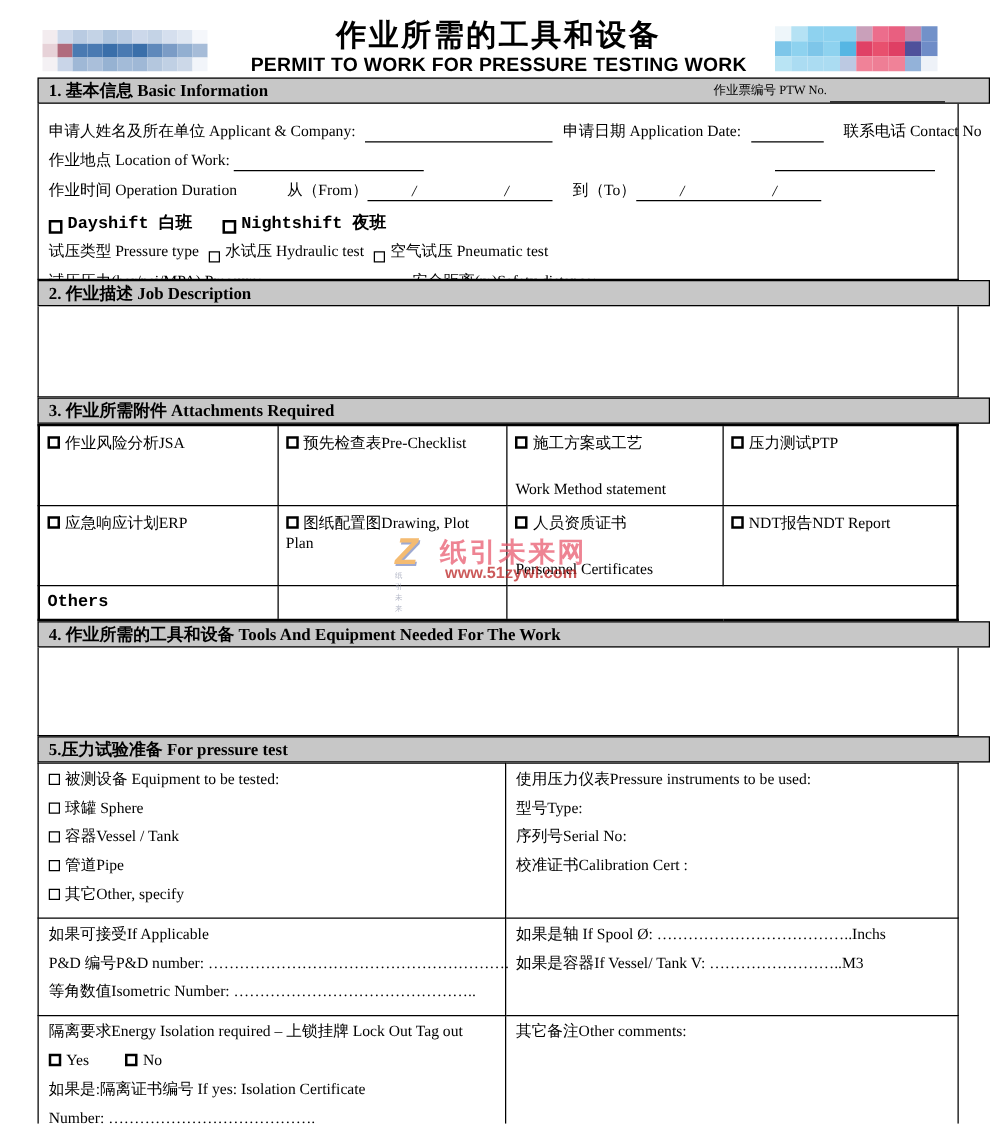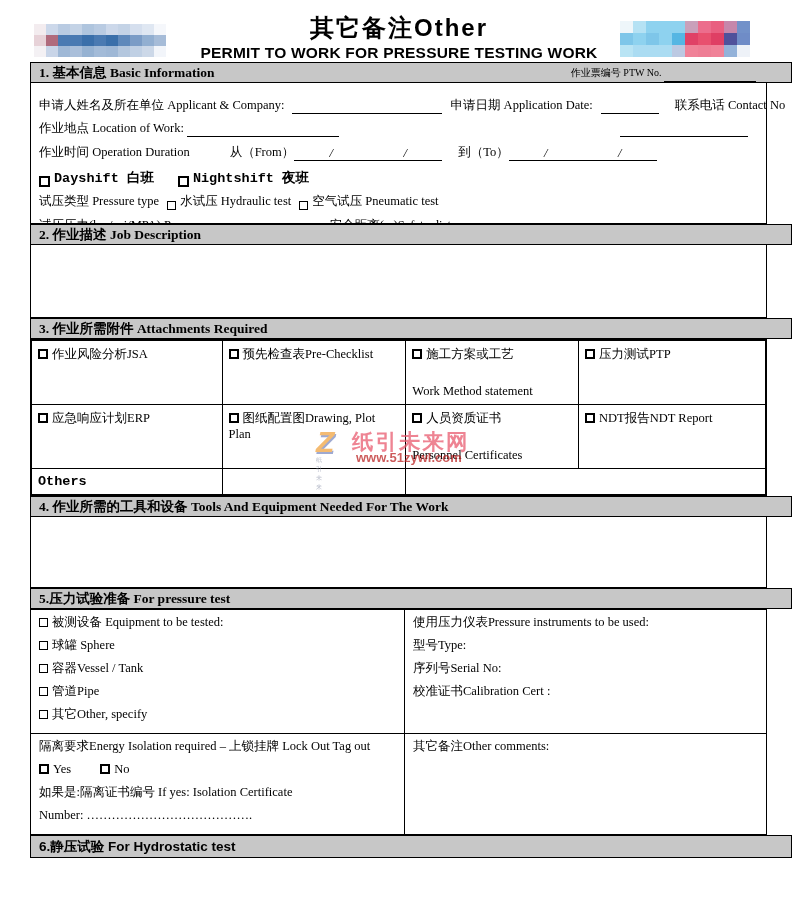--- a/index.html
+++ b/index.html
@@ -157,21 +157,21 @@
         <span class="mcell" style="background: rgb(171, 220, 242);"></span>
         <span class="mcell" style="background: rgb(171, 220, 242);"></span>
         <span class="mcell" style="background: rgb(188, 201, 226);"></span>
         <span class="mcell" style="background: rgb(240, 130, 152);"></span>
         <span class="mcell" style="background: rgb(238, 126, 149);"></span>
         <span class="mcell" style="background: rgb(240, 130, 152);"></span>
         <span class="mcell" style="background: rgb(147, 178, 217);"></span>
         <span class="mcell" style="background: rgb(238, 242, 248);"></span>
       </div>
     </div>
-  <div class="title-zh">其它备注Other</div>
+  <div class="title-zh">作业所需的工具和设备</div>
   <div class="title-en">
     <span>PERMIT TO WORK FOR PRESSURE TESTING WORK</span>
   </div>
 
   <div class="content">
 
     <div class="bar">
       <span>1.  基本信息  Basic Information</span>
       <span class="ptw">
         <span>作业票编号 PTW  No.</span>
@@ -307,20 +307,31 @@
           <p><span class="cb"></span><span>其它Other, specify</span></p>
         </td>
         <td class="p5-r">
           <p>使用压力仪表Pressure instruments to be used:</p>
           <p>型号Type:</p>
           <p>序列号Serial No:</p>
           <p>校准证书Calibration Cert :</p>
         </td>
       </tr>
       <tr>
+        <td style="height:70px">
+          <p>如果可接受If Applicable</p>
+          <p>P&amp;D 编号P&amp;D   number: ………………………………………………….</p>
+          <p>等角数值Isometric Number: ………………………………………..</p>
+        </td>
+        <td>
+          <p>如果是轴  If Spool Ø: ………………………………..Inchs</p>
+          <p>如果是容器If Vessel/ Tank V: ……………………..M3</p>
+        </td>
+      </tr>
+      <tr>
         <td style="height:92px">
           <p>隔离要求Energy Isolation required – 上锁挂牌  Lock Out Tag out</p>
           <p>
             <span class="yn"><span class="cb cb-b"></span><span>Yes</span></span>
             <span class="yn"><span class="cb cb-b"></span><span>No</span></span>
           </p>
           <p>如果是:隔离证书编号  If yes: Isolation Certificate</p>
           <p>Number: ………………………………….</p>
         </td>
         <td>

